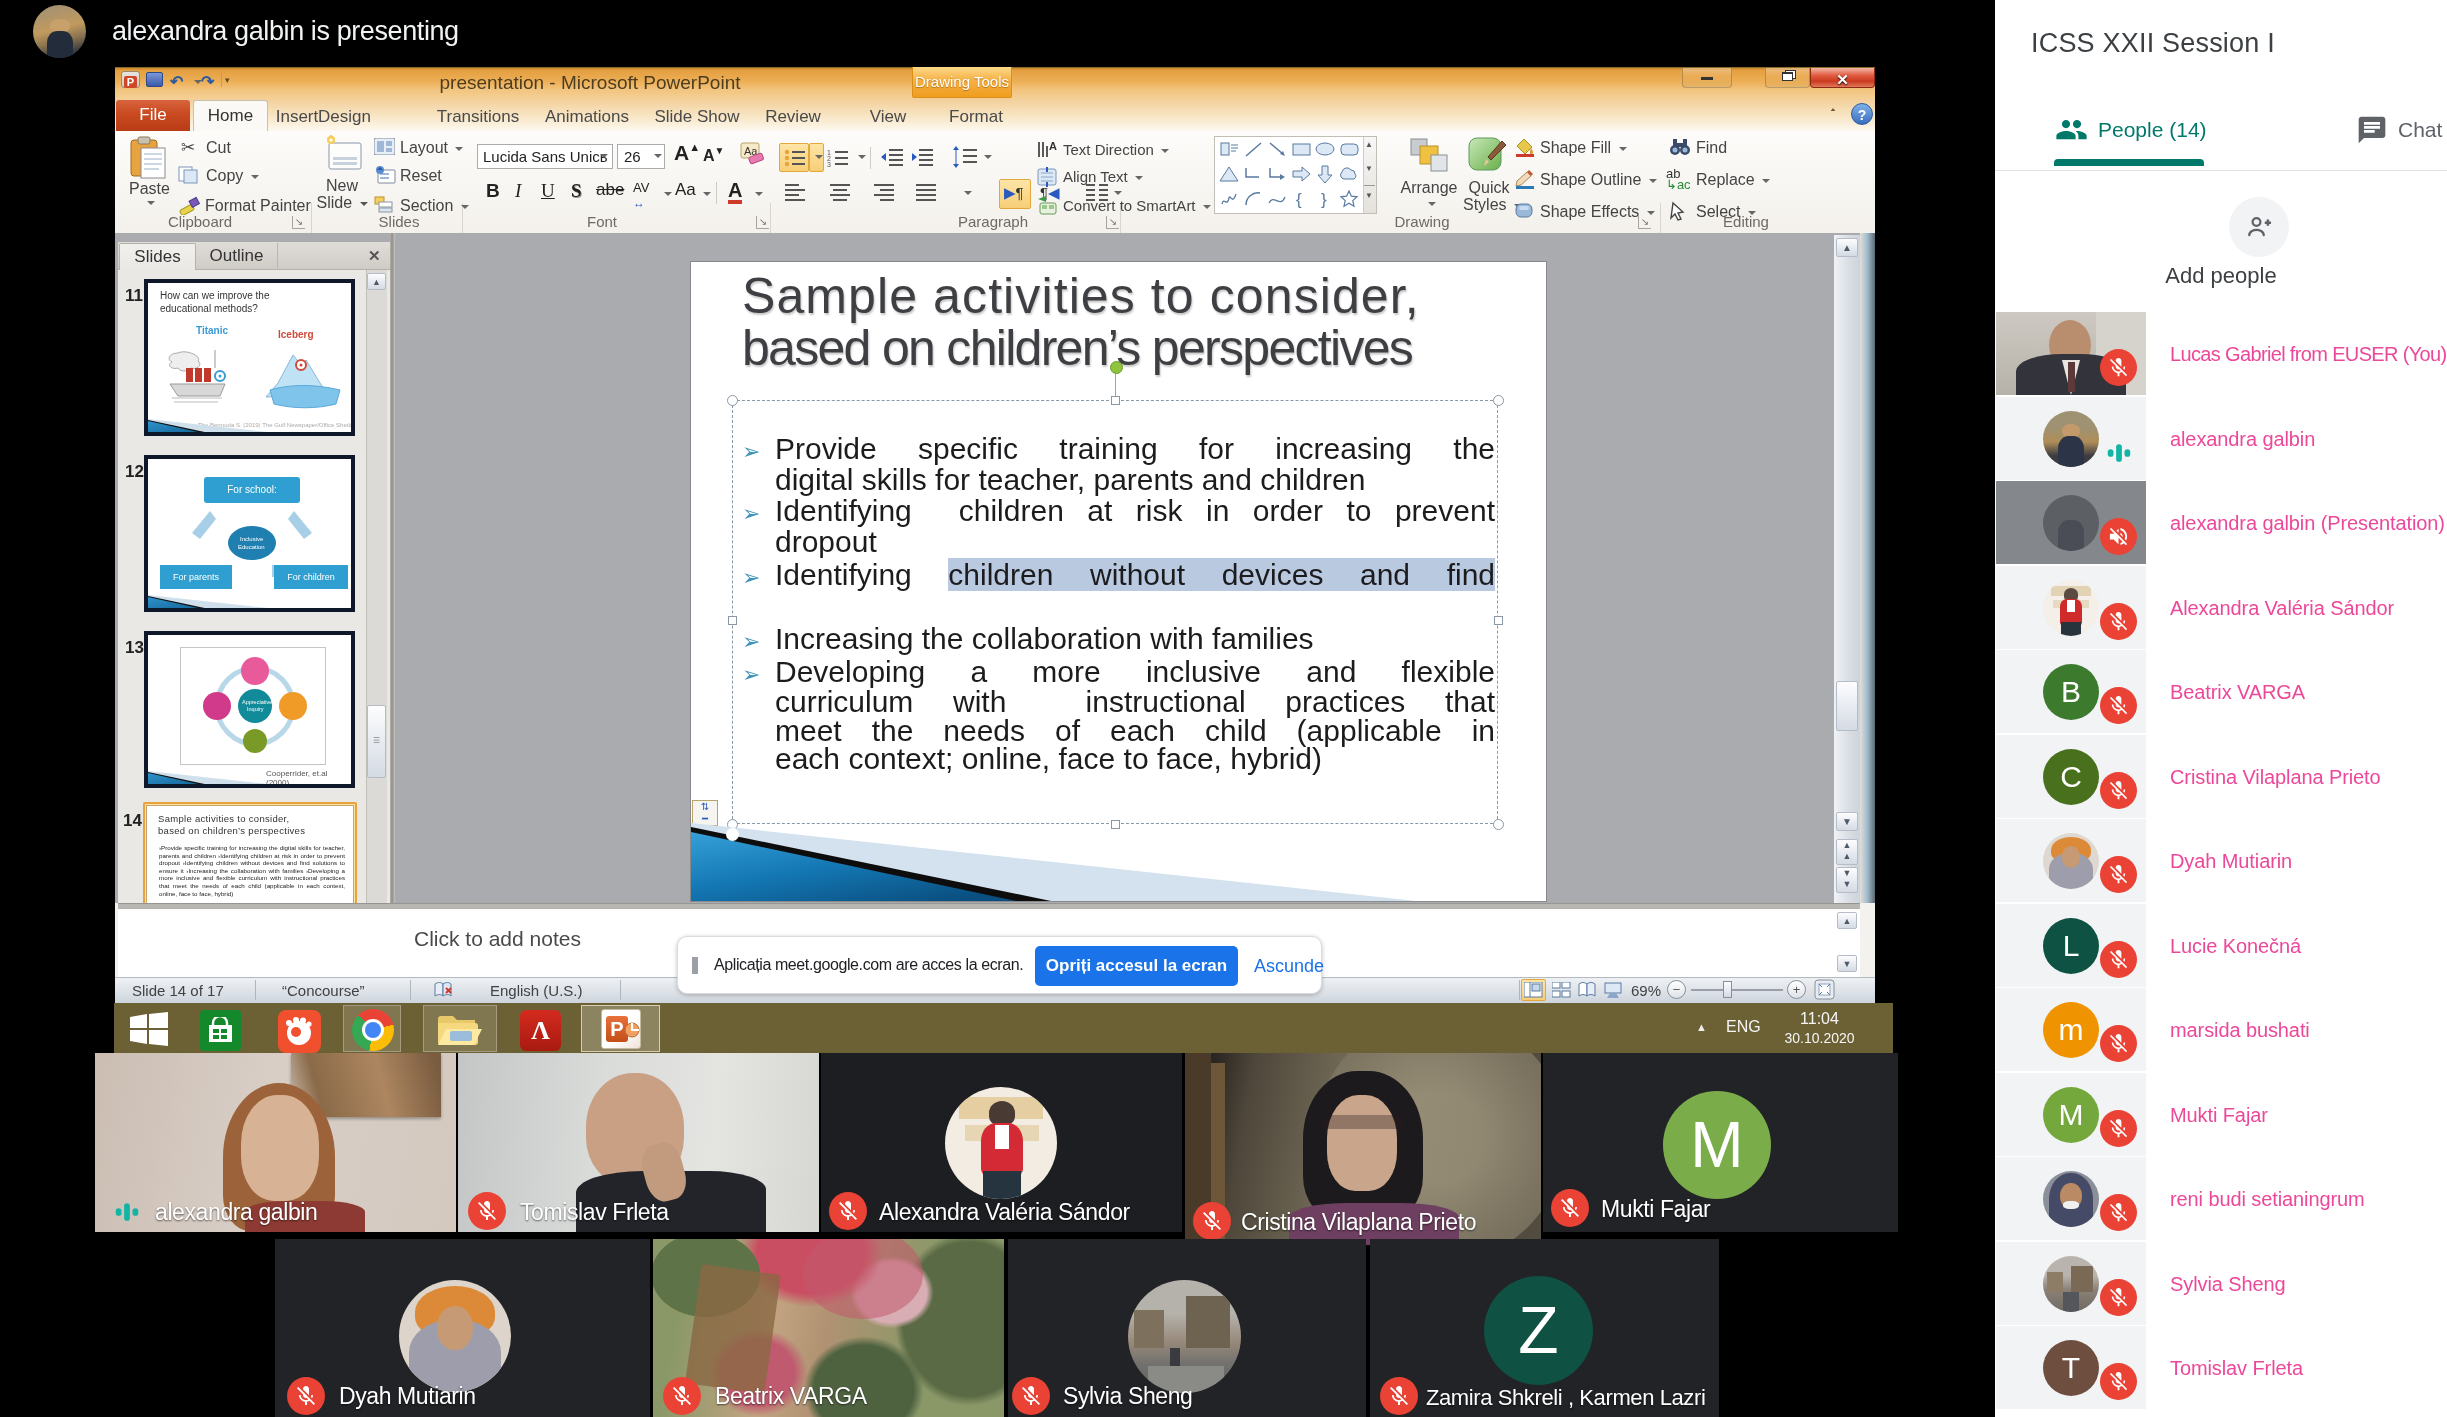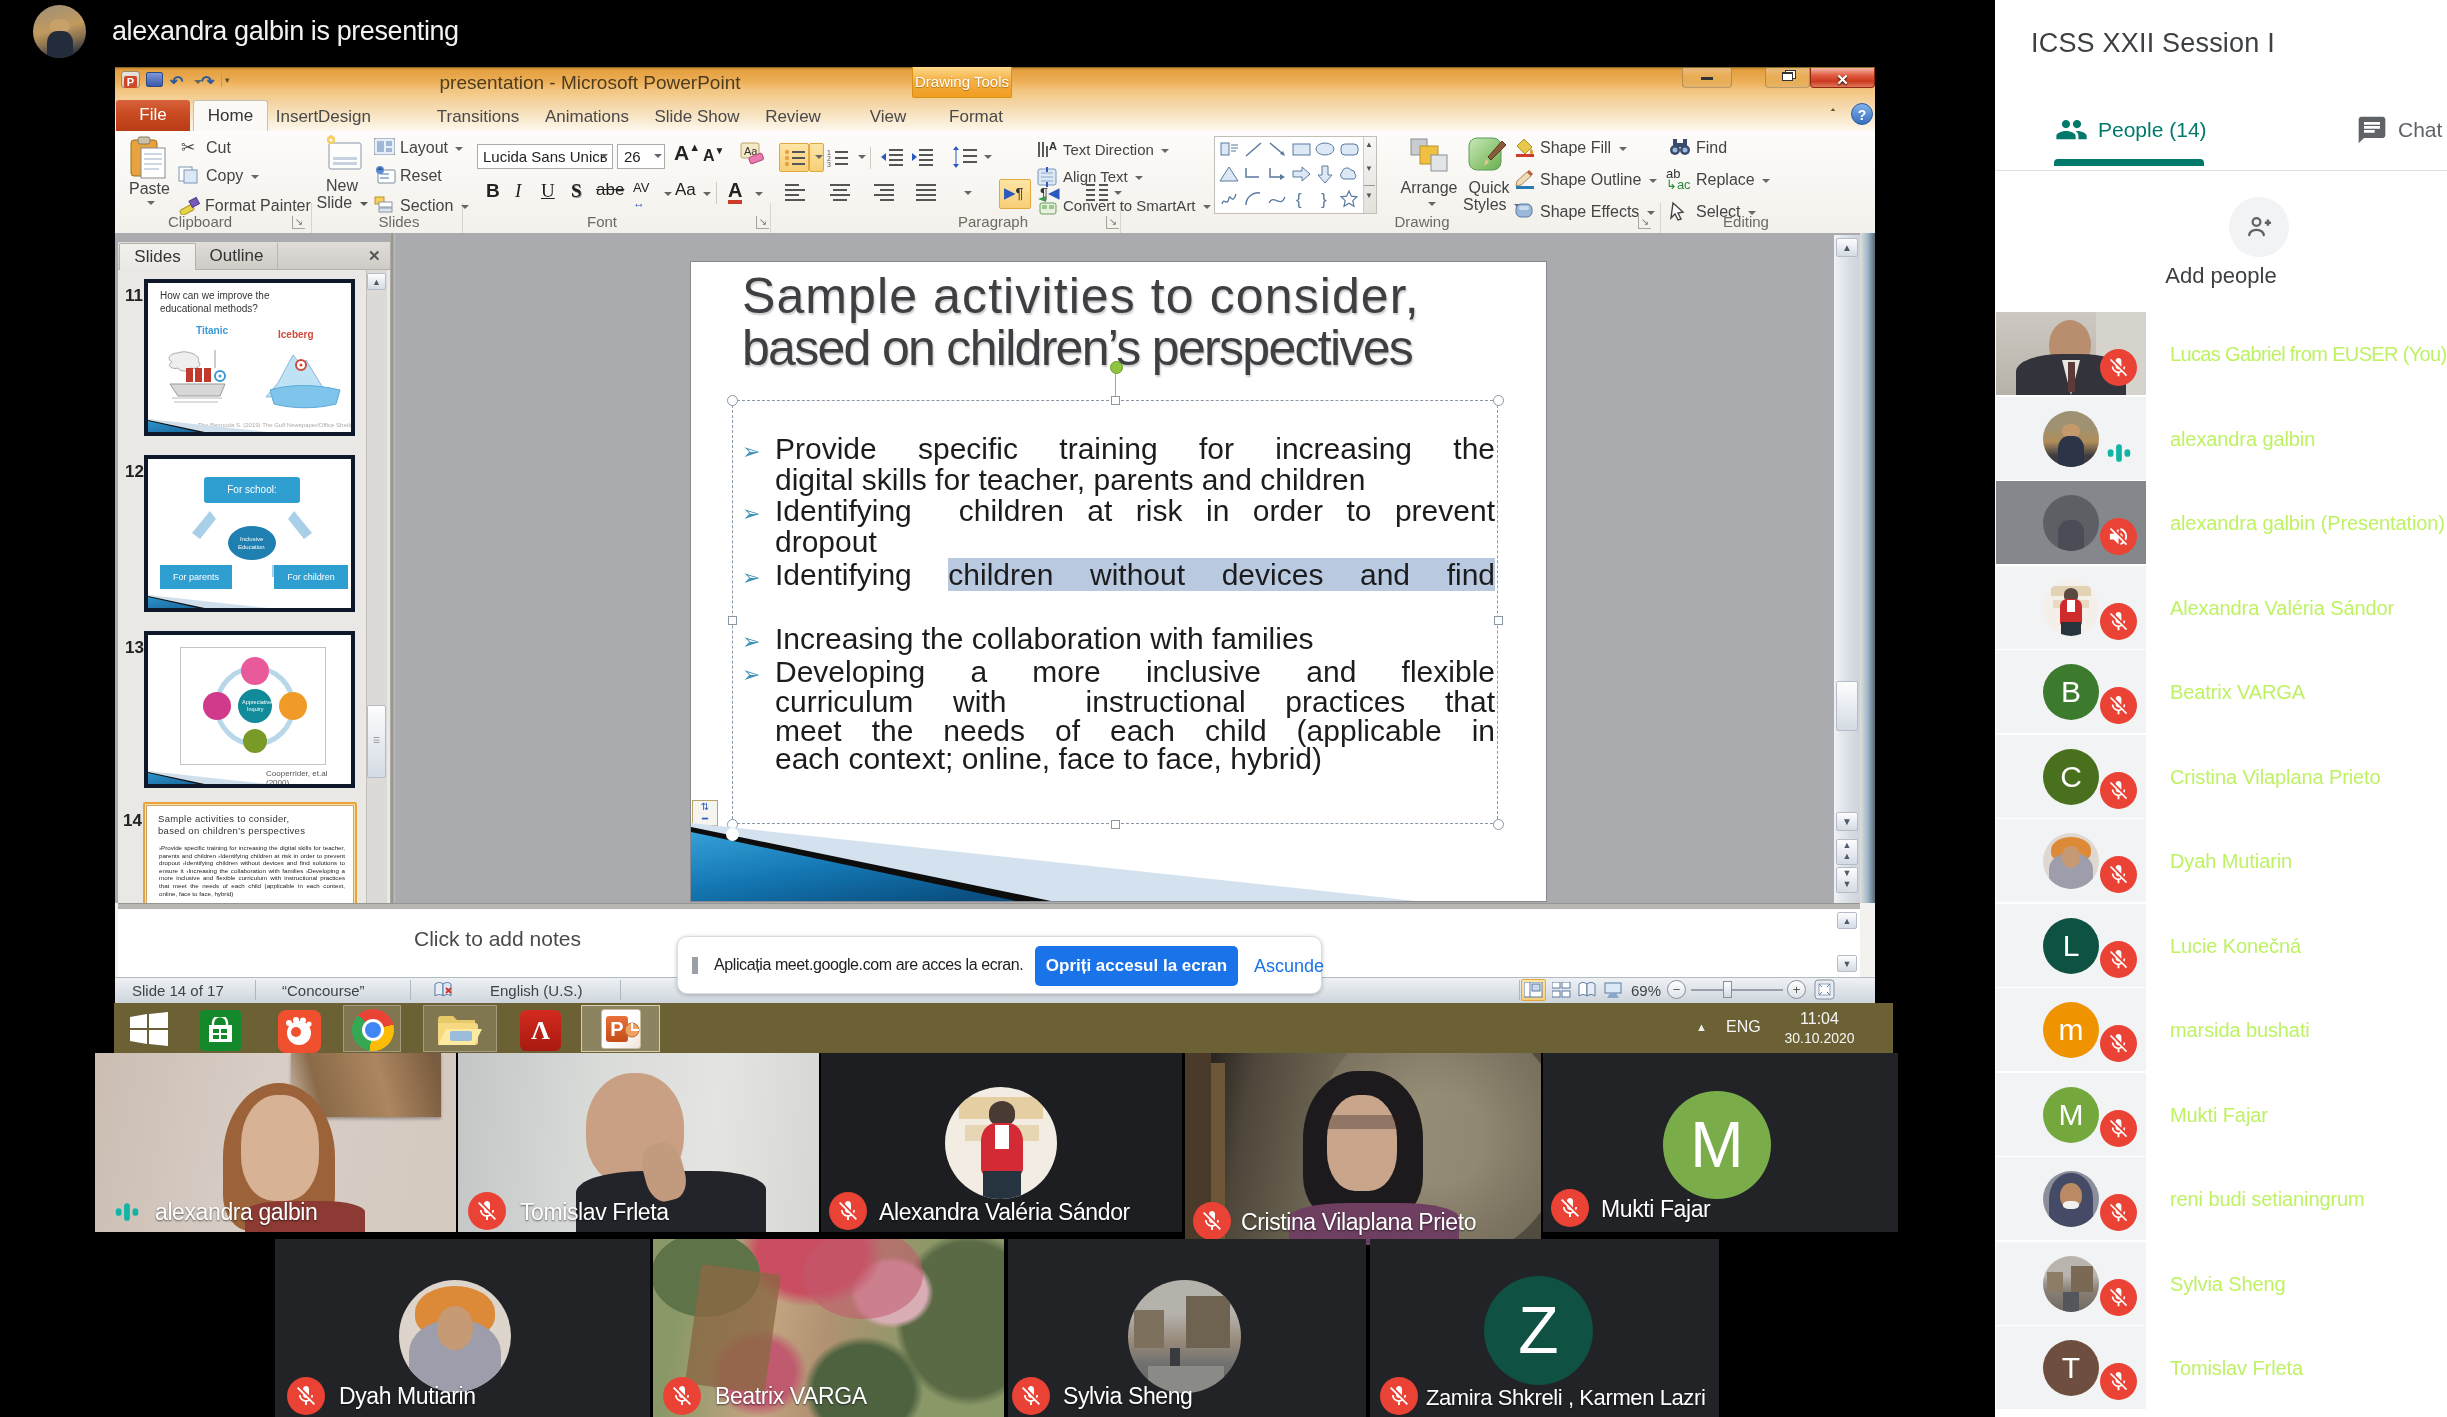--- a/index.html
+++ b/index.html
@@ -9,21 +9,21 @@
 #panel{left:1995px;top:0;width:452px;height:1417px;background:#fff}
 .ptitle{left:36px;top:28px;font-size:27px;letter-spacing:-.5px;color:#3c4043;letter-spacing:.2px}
 .tabtxt{font-size:21px;color:#00796b}
 .tabtxt2{font-size:21px;color:#5f6368}
 .underline{left:59px;top:159px;width:150px;height:7px;background:#00796b;border-radius:4px 4px 0 0}
 .pdivider{left:0;top:170px;width:452px;height:1px;background:#e0e0e0}
 .addc{left:234px;top:197px;width:60px;height:60px;background:#f1f3f4;border-radius:50%}
 .addt{left:96px;top:263px;width:260px;text-align:center;font-size:22px;color:#3c4043}
 .prow{left:1996px;width:451px;height:83px}
 .pthumb{left:0;top:0;width:150px;height:83px;background:#f1f3f4;overflow:hidden}
-.pname{left:174px;top:50%;transform:translateY(-50%);font-size:20px;letter-spacing:-.1px;color:#bef264;white-space:nowrap}
+.pname{left:174px;top:50%;transform:translateY(-50%);font-size:20px;letter-spacing:-.1px;color:#ec4899;white-space:nowrap}
 .lcir{width:56px;height:56px;border-radius:50%;left:47px;top:14px;color:#fff;text-align:center;line-height:56px;font-size:30px}
 .mico{width:37px;height:37px;border-radius:50%;background:#ea4335;display:flex;align-items:center;justify-content:center}
 .rowm{left:104px;top:37px}
 
 #pchip-av{left:33px;top:5px;width:53px;height:53px}
 #pchip-t{left:112px;top:16px;font-size:27px;letter-spacing:-.4px;color:#f1f3f4}
 
 #win{left:115px;top:67px;width:1760px;height:936px;background:#f4f2ee}
 #tbar{left:0;top:0;width:1760px;height:32px;background:linear-gradient(#c9882f,#e59f40 8%,#edb058 45%,#f2c47f 70%,#f4d096);border-top:1px solid #8a6a28}
 #tabrow{left:0;top:32px;width:1760px;height:32px;background:linear-gradient(#f3cf9a,#f8e6c6 55%,#fdf8ef)}

